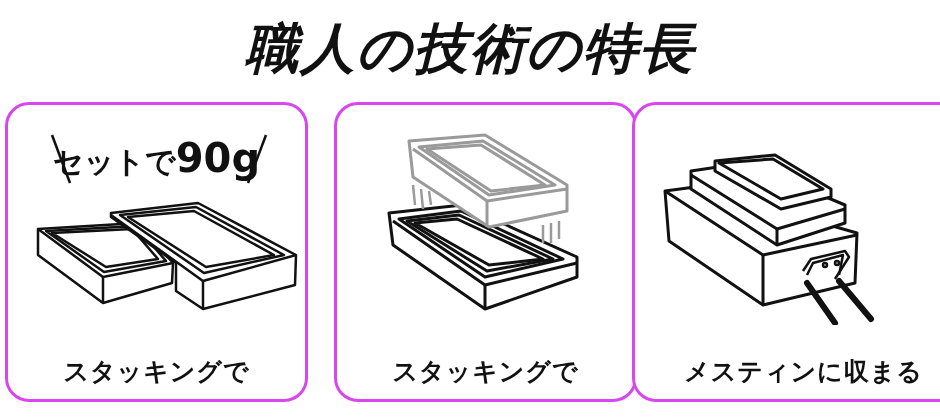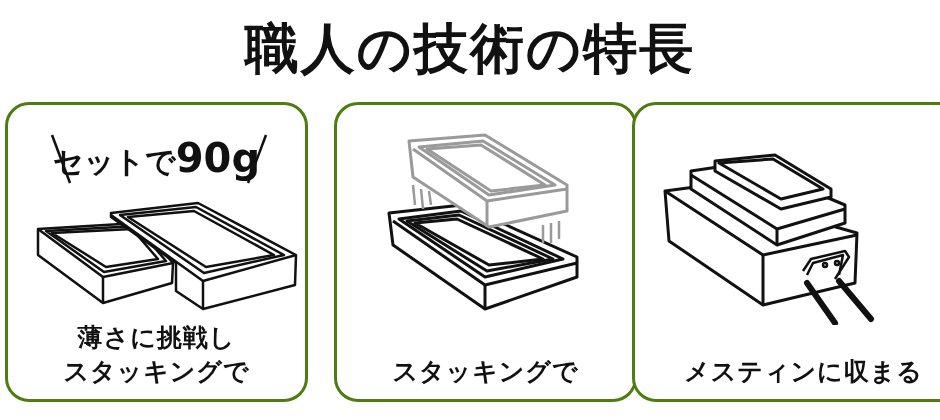--- a/index.html
+++ b/index.html
@@ -1,20 +1,20 @@
 <!DOCTYPE html>
 <html><head>
 <meta charset="utf-8">
 <style>
   html, body { margin: 0; padding: 0; background: #ffffff; }
   body { width: 940px; height: 420px; position: relative; overflow: hidden;
          font-family: "DejaVu Sans", sans-serif; color: #111; }
   .title { position: absolute; left: 0; top: 14px; width: 940px; text-align: center;
-           font-size: 54px; font-weight: bold; letter-spacing: 2px; line-height: 70px; color: #111; }
-  .card { position: absolute; top: 102px; height: 300px; border: 3px solid #4d7c0f;
+           font-size: 54px; font-weight: bold; letter-spacing: 2px; line-height: 70px; color: #111; font-style: italic; }
+  .card { position: absolute; top: 102px; height: 300px; border: 3px solid #d946ef;
           border-radius: 24px; background: #fff; box-sizing: border-box; }
   .card svg { position: absolute; left: 0; top: 0; }
   .caption { position: absolute; left: 0; right: 0; bottom: 10px; text-align: center;
              font-size: 25px; font-weight: bold; line-height: 34px; color: #111; letter-spacing: 1px; }
   .badge { position: absolute; left: 0; right: 0; top: 30px; text-align: center;
            font-size: 30px; font-weight: bold; color: #111; }
   .badge .big { font-size: 40px; }
 </style>
 </head>
 <body>
@@ -38,21 +38,20 @@
       <path d="M103 110 L195 176 L288 150"></path>
       <path d="M112 110 L188 102 L276 150 L196 168 Z"></path>
       <path d="M120 112 L186 106 L266 150 L198 162 Z"></path>
       <line x1="195" y1="176" x2="195" y2="204"></line>
     </g>
   </svg>
   <div class="badge">
     <span>セットで</span><span class="big">90g</span>
   </div>
   <div class="caption">
-    <div>薄さに挑戦し</div>
     <div>スタッキングで</div>
   </div>
 </div>
 
 <div class="card" style="left:334px; width:303px;">
   <svg width="303" height="220" viewBox="0 0 303 220">
 
     <g fill="none" stroke="#111" stroke-width="3" stroke-linejoin="round">
       <path d="M52 108 L125 100 L240 152 L240 172 L148 204 L56 140 Z" fill="#fff"></path>
       <path d="M56 116 L148 180 L240 158"></path>

